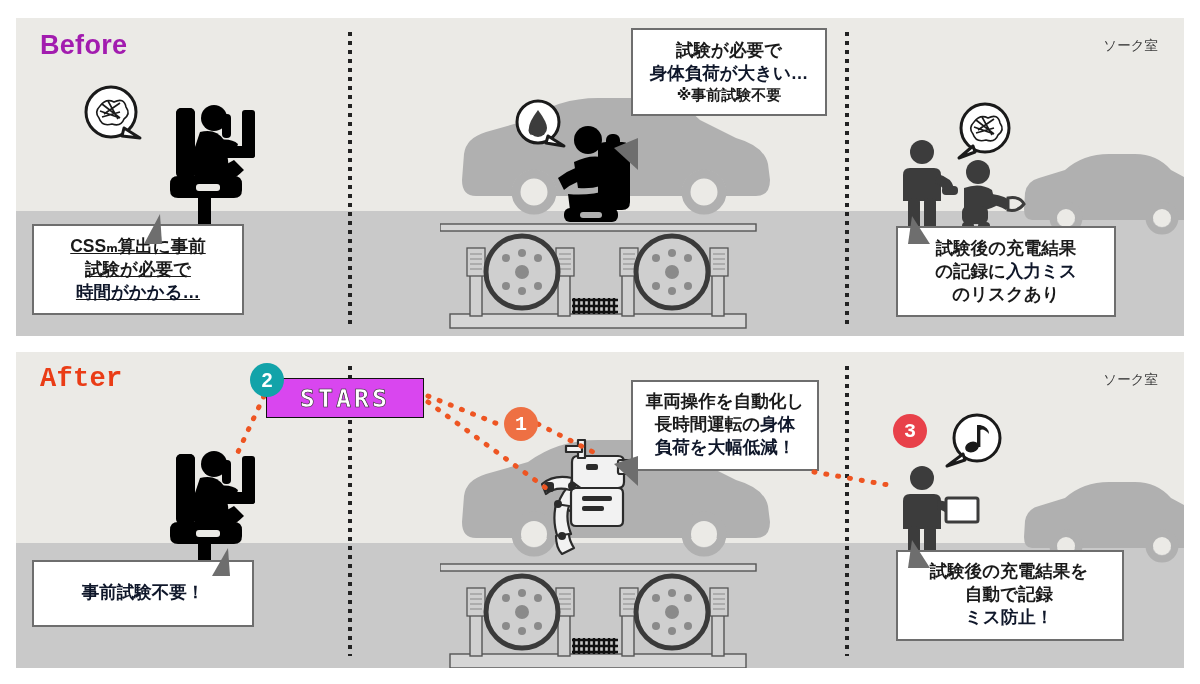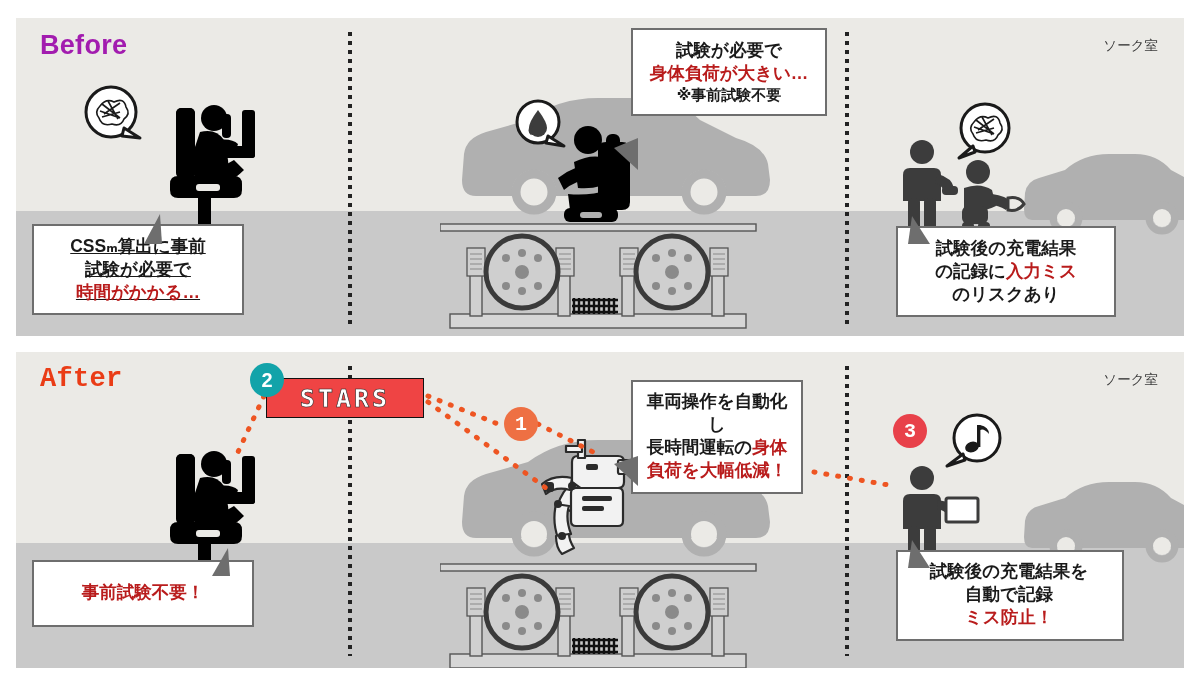--- a/index.html
+++ b/index.html
@@ -72,21 +72,21 @@
     background: #ffffff;
     border: 2px solid #6e6e6e;
     text-align: center;
     line-height: 1.32;
     font-size: 17.5px;
     font-weight: bold;
     color: #1a1a1a;
     padding: 9px 12px;
     z-index: 40;
   }
-  .callout .hl { color: #b91c1c; }
+  .callout .hl { color: #0f172a; }
   .callout .note { font-weight: bold; font-size: 15px; color: #1a1a1a; }
 
   
   .tail {
     position: absolute;
     width: 0; height: 0;
     z-index: 41;
   }
 
   
@@ -102,21 +102,21 @@
   }
   .badge-1 { background: #ee7043; }
   .badge-2 { background: #12a3a9; }
   .badge-3 { background: #e8414a; }
 
   
   #stars-logo {
     position: absolute;
     left: 266px; top: 378px;
     width: 158px; height: 40px;
-    background: #ef4444;
+    background: #d946ef;
     border: 1px solid #111;
     display: flex; align-items: center; justify-content: center;
     z-index: 55;
   }
   #stars-logo .stars-text {
     color: #ffffff;
     font-family: "DejaVu Sans Mono", monospace;
     font-size: 25px;
     font-weight: bold;
     letter-spacing: 3px;
@@ -451,21 +451,21 @@
 
         <path d="M522 72 L585 104"></path>
 
         <path d="M248 44 L222 100"></path>
 
         <path d="M798 120 L878 134"></path>
       </g>
     </svg>
 
     <div class="tail" style="left:598px; top:104px; border-top:8px solid transparent; border-bottom:22px solid transparent; border-right:24px solid #6e6e6e;"></div>
-    <div class="callout" style="left:615px; top:28px; width:172px;">
+    <div class="callout" style="left:615px; top:28px; width:188px;">
       <div><span>車両操作を自動化し</span></div>
       <div><span>長時間運転の</span><span class="hl">身体</span></div>
       <div class="hl"><span>負荷を大幅低減！</span></div>
     </div>
 
     <div class="art" style="left:424px; top:198px; z-index:25;">
       <svg width="320" height="130" viewBox="0 0 320 130">
         <rect x="0" y="14" width="316" height="7" fill="#d6d6d6" stroke="#555" stroke-width="1.4"></rect>
         <rect x="10" y="104" width="296" height="14" fill="#d6d6d6" stroke="#555" stroke-width="1.4"></rect>
         <g stroke="#555" stroke-width="1.4" fill="#d0d0d0">

